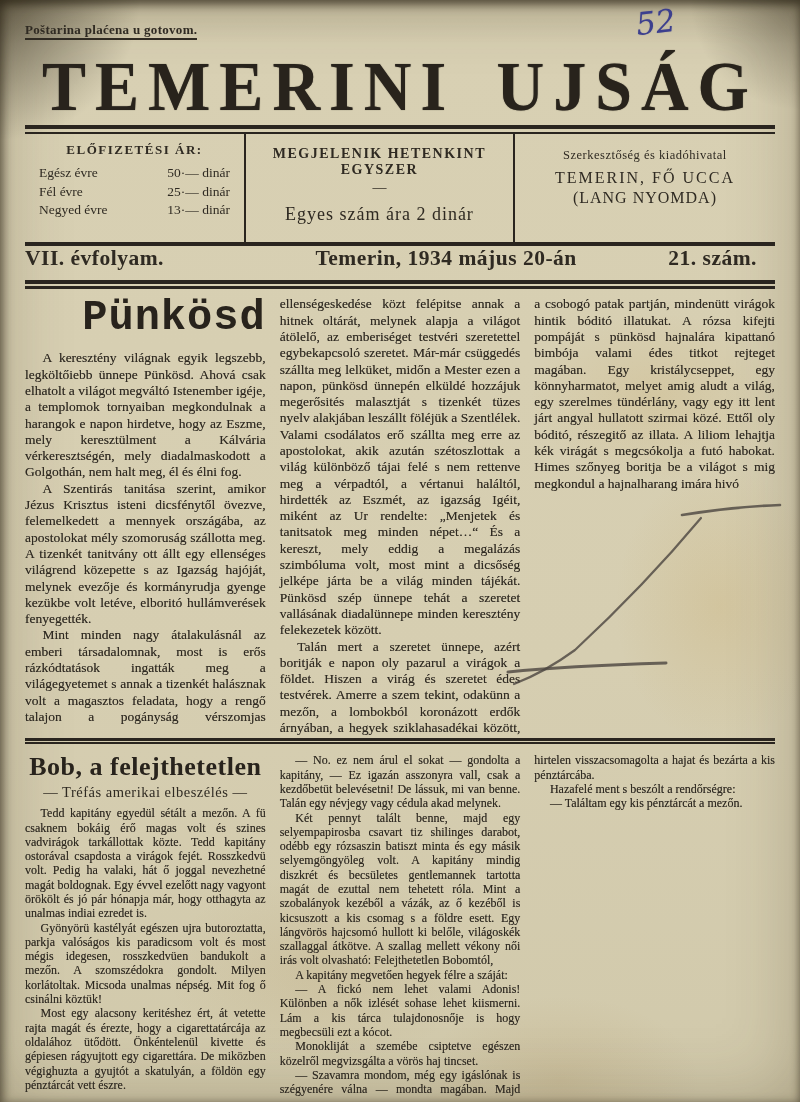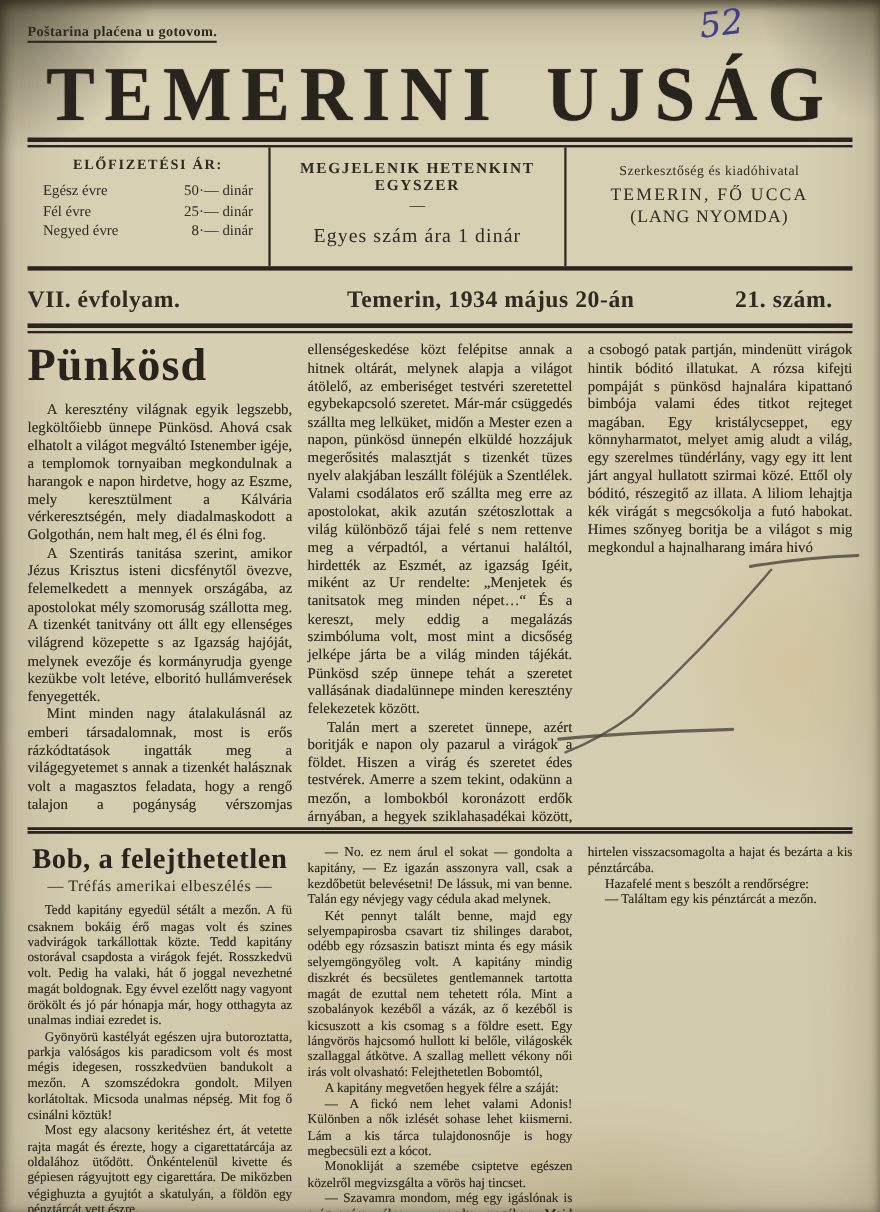--- a/index.html
+++ b/index.html
@@ -54,33 +54,33 @@
   .cell-office{width:35%; text-align:center;}
   .cell-title{text-align:center; font-size:13px; font-weight:bold; letter-spacing:1.5px; margin-bottom:6px;}
   .sub-row{display:flex; justify-content:space-between; font-size:13.5px; line-height:1.35; padding:0 4px;}
   .freq-line1{font-size:14px; font-weight:bold; letter-spacing:1.5px; margin-top:4px;}
   .freq-dash{font-size:14px; line-height:1.1; margin:2px 0;}
   .freq-line2{font-size:18px; letter-spacing:1px; margin-top:8px;}
   .office-line1{font-size:12.5px; letter-spacing:.5px; margin-top:6px;}
   .office-line2{font-size:16px; letter-spacing:2px; margin-top:6px;}
   .office-line3{font-size:16px; letter-spacing:1px; margin-top:2px;}
   
-  .dateline{display:flex; justify-content:space-between; align-items:baseline; height:34px; padding-top:14px;}
+  .dateline{display:flex; justify-content:space-between; align-items:baseline; height:34px; padding-top:0;}
   .dateline span{font-size:21.5px; font-weight:bold; letter-spacing:.5px;}
   .dl-date{margin-left:60px;}
   .dl-issue{margin-right:18px;}
   
   .lead{
     margin-top:7px; height:442px; overflow:hidden;
     columns:3; column-gap:14px; column-fill:auto;
     font-size:13.5px; line-height:16.3px; text-align:justify;
   }
   .lead h2{
     margin:0 0 10px; font-size:42px; line-height:1.05; font-weight:bold;
-    letter-spacing:1px; color:#28231c; column-span:none; text-align:left;
+    letter-spacing:1px; color:#28231c; column-span:none; text-align:right;font-family:Liberation Mono, monospace;
   }
   .lead p, .story p{margin:0; text-indent:1.3em; text-shadow:0 0 .4px rgba(47,42,34,.55);}
   
   .story{
     margin-top:9px; height:348px; overflow:hidden;
     columns:3; column-gap:14px; column-fill:auto;
     font-size:12px; line-height:14.3px; text-align:justify;
   }
   .story-head{text-align:center; margin-bottom:7px;}
   .story-head h3{margin:0; font-size:26px; line-height:1.1; font-weight:bold; letter-spacing:.5px; color:#28231c;}
@@ -109,27 +109,27 @@
         <div class="sub-row">
           <span>Egész évre</span>
           <span>50·— dinár</span>
         </div>
         <div class="sub-row">
           <span>Fél évre</span>
           <span>25·— dinár</span>
         </div>
         <div class="sub-row">
           <span>Negyed évre</span>
-          <span>8·— dinár</span>
+          <span>13·— dinár</span>
         </div>
       </div>
       <div class="cell cell-freq">
         <div class="freq-line1">MEGJELENIK HETENKINT EGYSZER</div>
         <div class="freq-dash">—</div>
-        <div class="freq-line2">Egyes szám ára 1 dinár</div>
+        <div class="freq-line2">Egyes szám ára 2 dinár</div>
       </div>
       <div class="cell cell-office">
         <div class="office-line1">Szerkesztőség és kiadóhivatal</div>
         <div class="office-line2">TEMERIN, FŐ UCCA</div>
         <div class="office-line3">(LANG NYOMDA)</div>
       </div>
     </div>
 
     <div class="rule-thick"></div>
 

